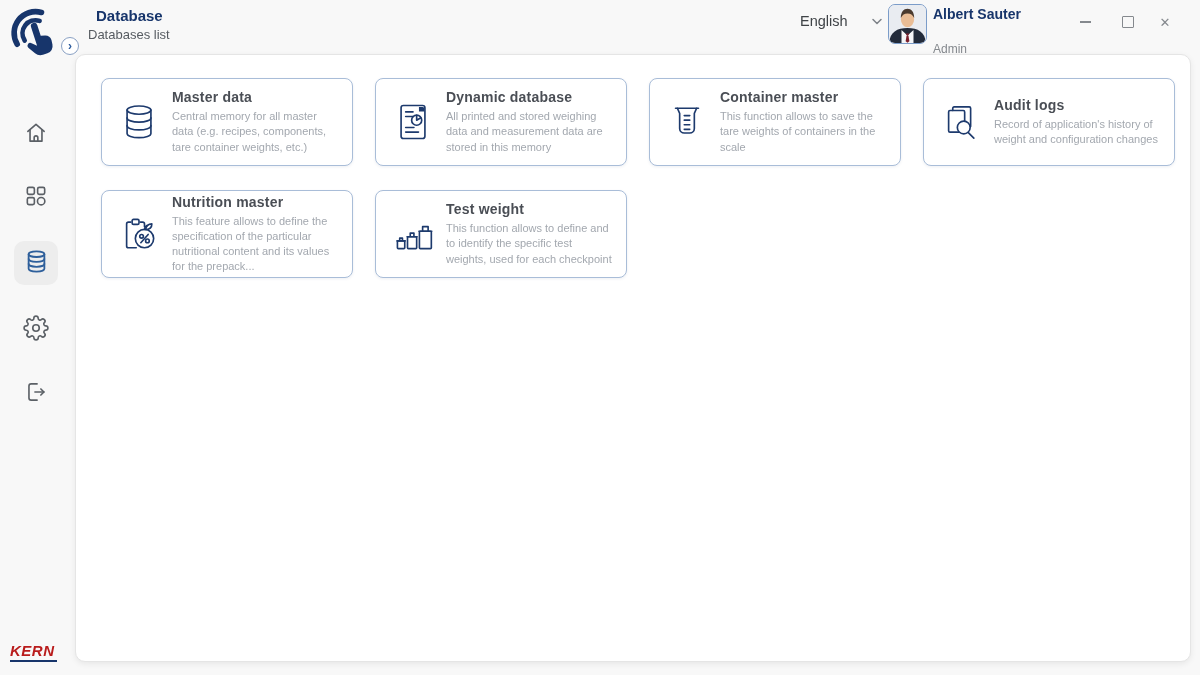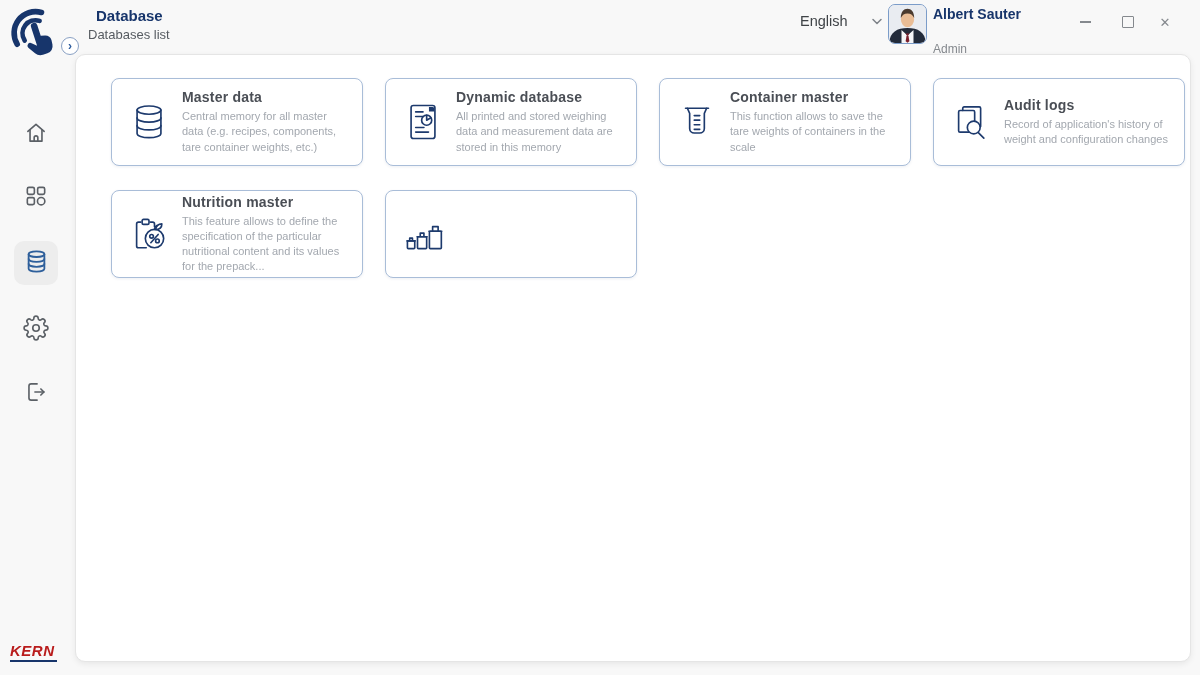--- a/index.html
+++ b/index.html
@@ -31,21 +31,21 @@
   .user-block .r{font-size:12px;color:#85898e;margin-top:20px;}
   .win-btn{top:12px;width:20px;height:20px;display:flex;align-items:center;
     justify-content:center;color:#85898e;cursor:pointer;}
   .win-min{left:1075px;} .win-max{left:1118px;} .win-close{left:1155px;font-size:13px;}
   .min-bar{width:11px;height:1.6px;background:#85898e;}
   .max-box{width:10px;height:10px;border:1.4px solid #85898e;border-radius:1px;}
   
   .panel{left:75px;top:54px;width:1116px;height:608px;background:#fff;
     border:1px solid #e5e5e5;border-radius:10px;
     box-shadow:0 2px 6px rgba(0,0,0,.07);box-sizing:border-box;}
-  .cards{left:35px;top:23px;display:grid;grid-template-columns:repeat(4,252px);
+  .cards{left:25px;top:23px;display:grid;grid-template-columns:repeat(4,252px);
     column-gap:22px;row-gap:24px;}
   .card{height:88px;box-sizing:border-box;background:#fff;cursor:pointer;
     border:1px solid #a9bdd8;border-radius:8px;display:flex;align-items:center;
     padding:10px 14px 10px 14px;box-shadow:0 1px 3px rgba(23,53,107,.08);}
   .card-icon{flex:0 0 46px;display:flex;justify-content:center;align-items:center;}
   .card-text{margin-left:10px;}
   .card-text .ct{font-size:14px;font-weight:700;color:#4a4e55;letter-spacing:.2px;}
   .card-text .cd{font-size:11px;line-height:1.38;color:#a3a8af;margin-top:4px;
     max-width:178px;}
 </style>
@@ -245,16 +245,20 @@
       <div class="card-icon">
         <svg width="44" height="44" viewBox="0 0 48 48" fill="none" stroke="#1d3a6d" stroke-width="1.8" stroke-linecap="round" stroke-linejoin="round">
           <rect x="7" y="31.5" width="8" height="8.5" rx="1"></rect>
           <path d="M6.5 31.5 h9 M9.5 31.5 v-3 h3 v3"></path>
           <rect x="18" y="27" width="10" height="13" rx="1"></rect>
           <path d="M17.5 27 h11 M21 27 v-4 h4 v4"></path>
           <rect x="31" y="21" width="13" height="19" rx="1"></rect>
           <path d="M30.5 21 h14 M34.5 21 v-5 h6 v5"></path>
         </svg>
       </div>
+      <div class="card-text">
+        <div class="ct">Test weight</div>
+        <div class="cd">This function allows to define and to identify the specific test weights, used for each checkpoint</div>
+      </div>
     </div>
 
   </div>
 </div>
 
 </body></html>

